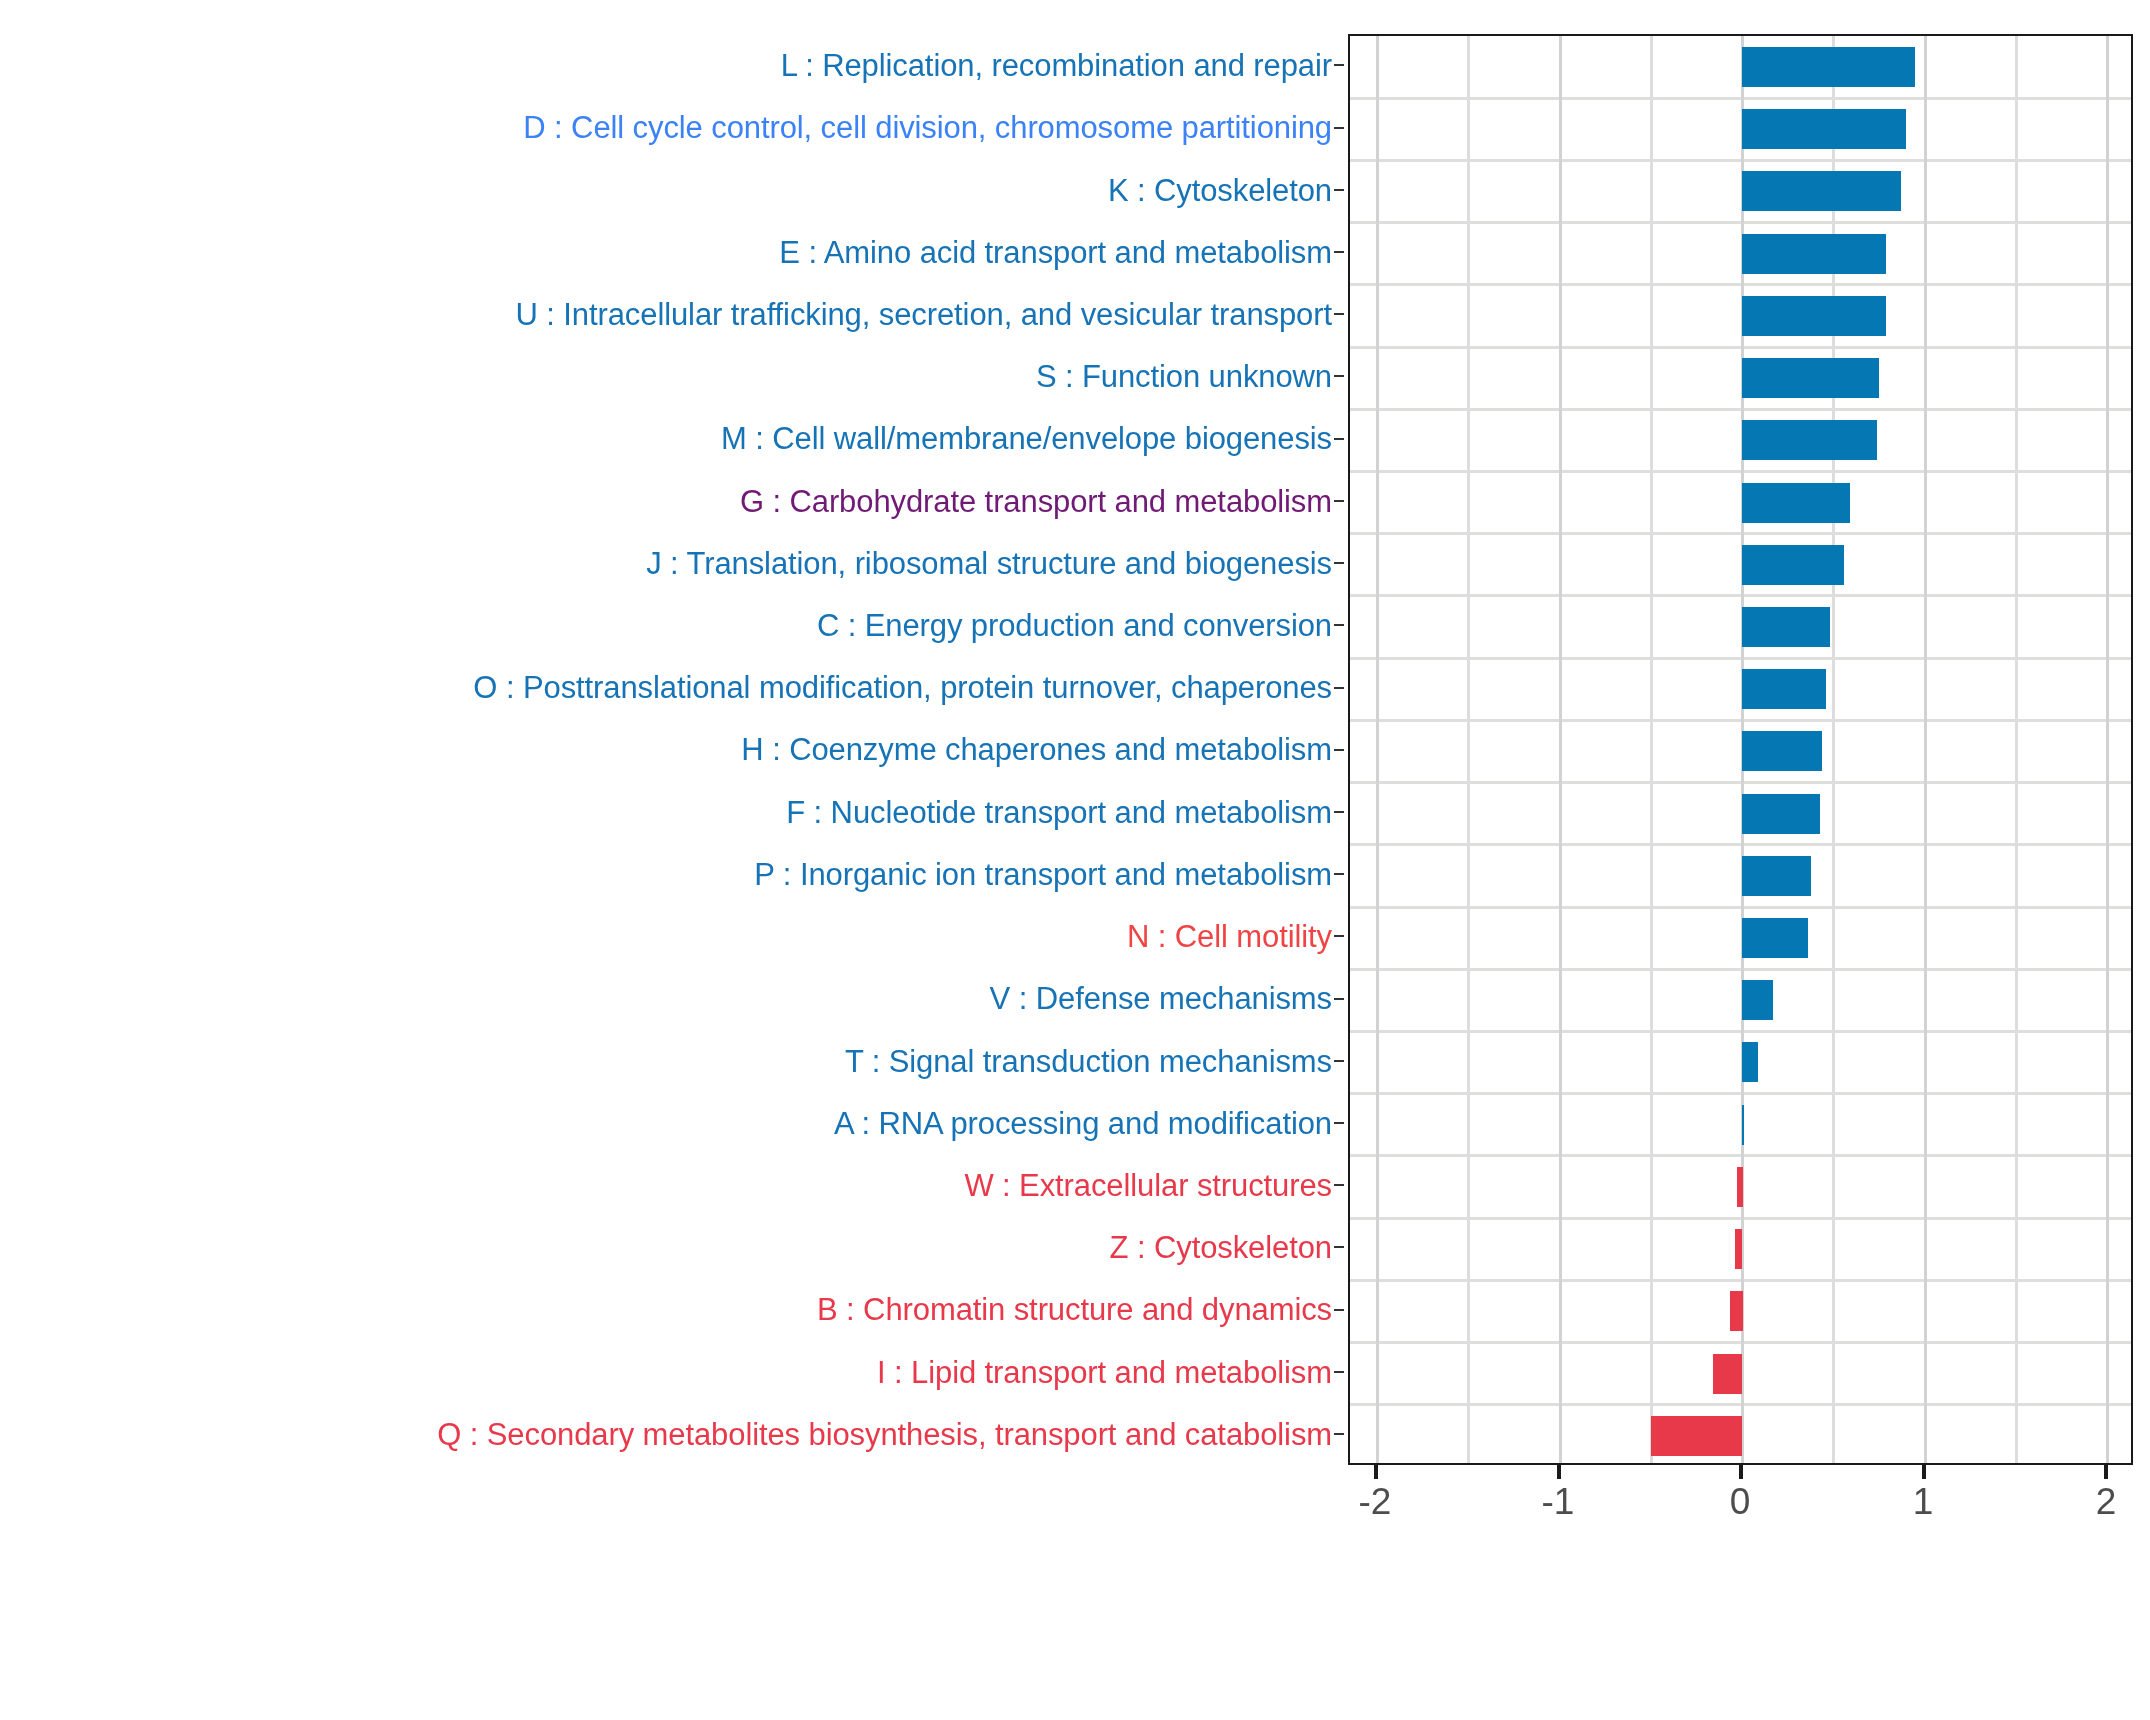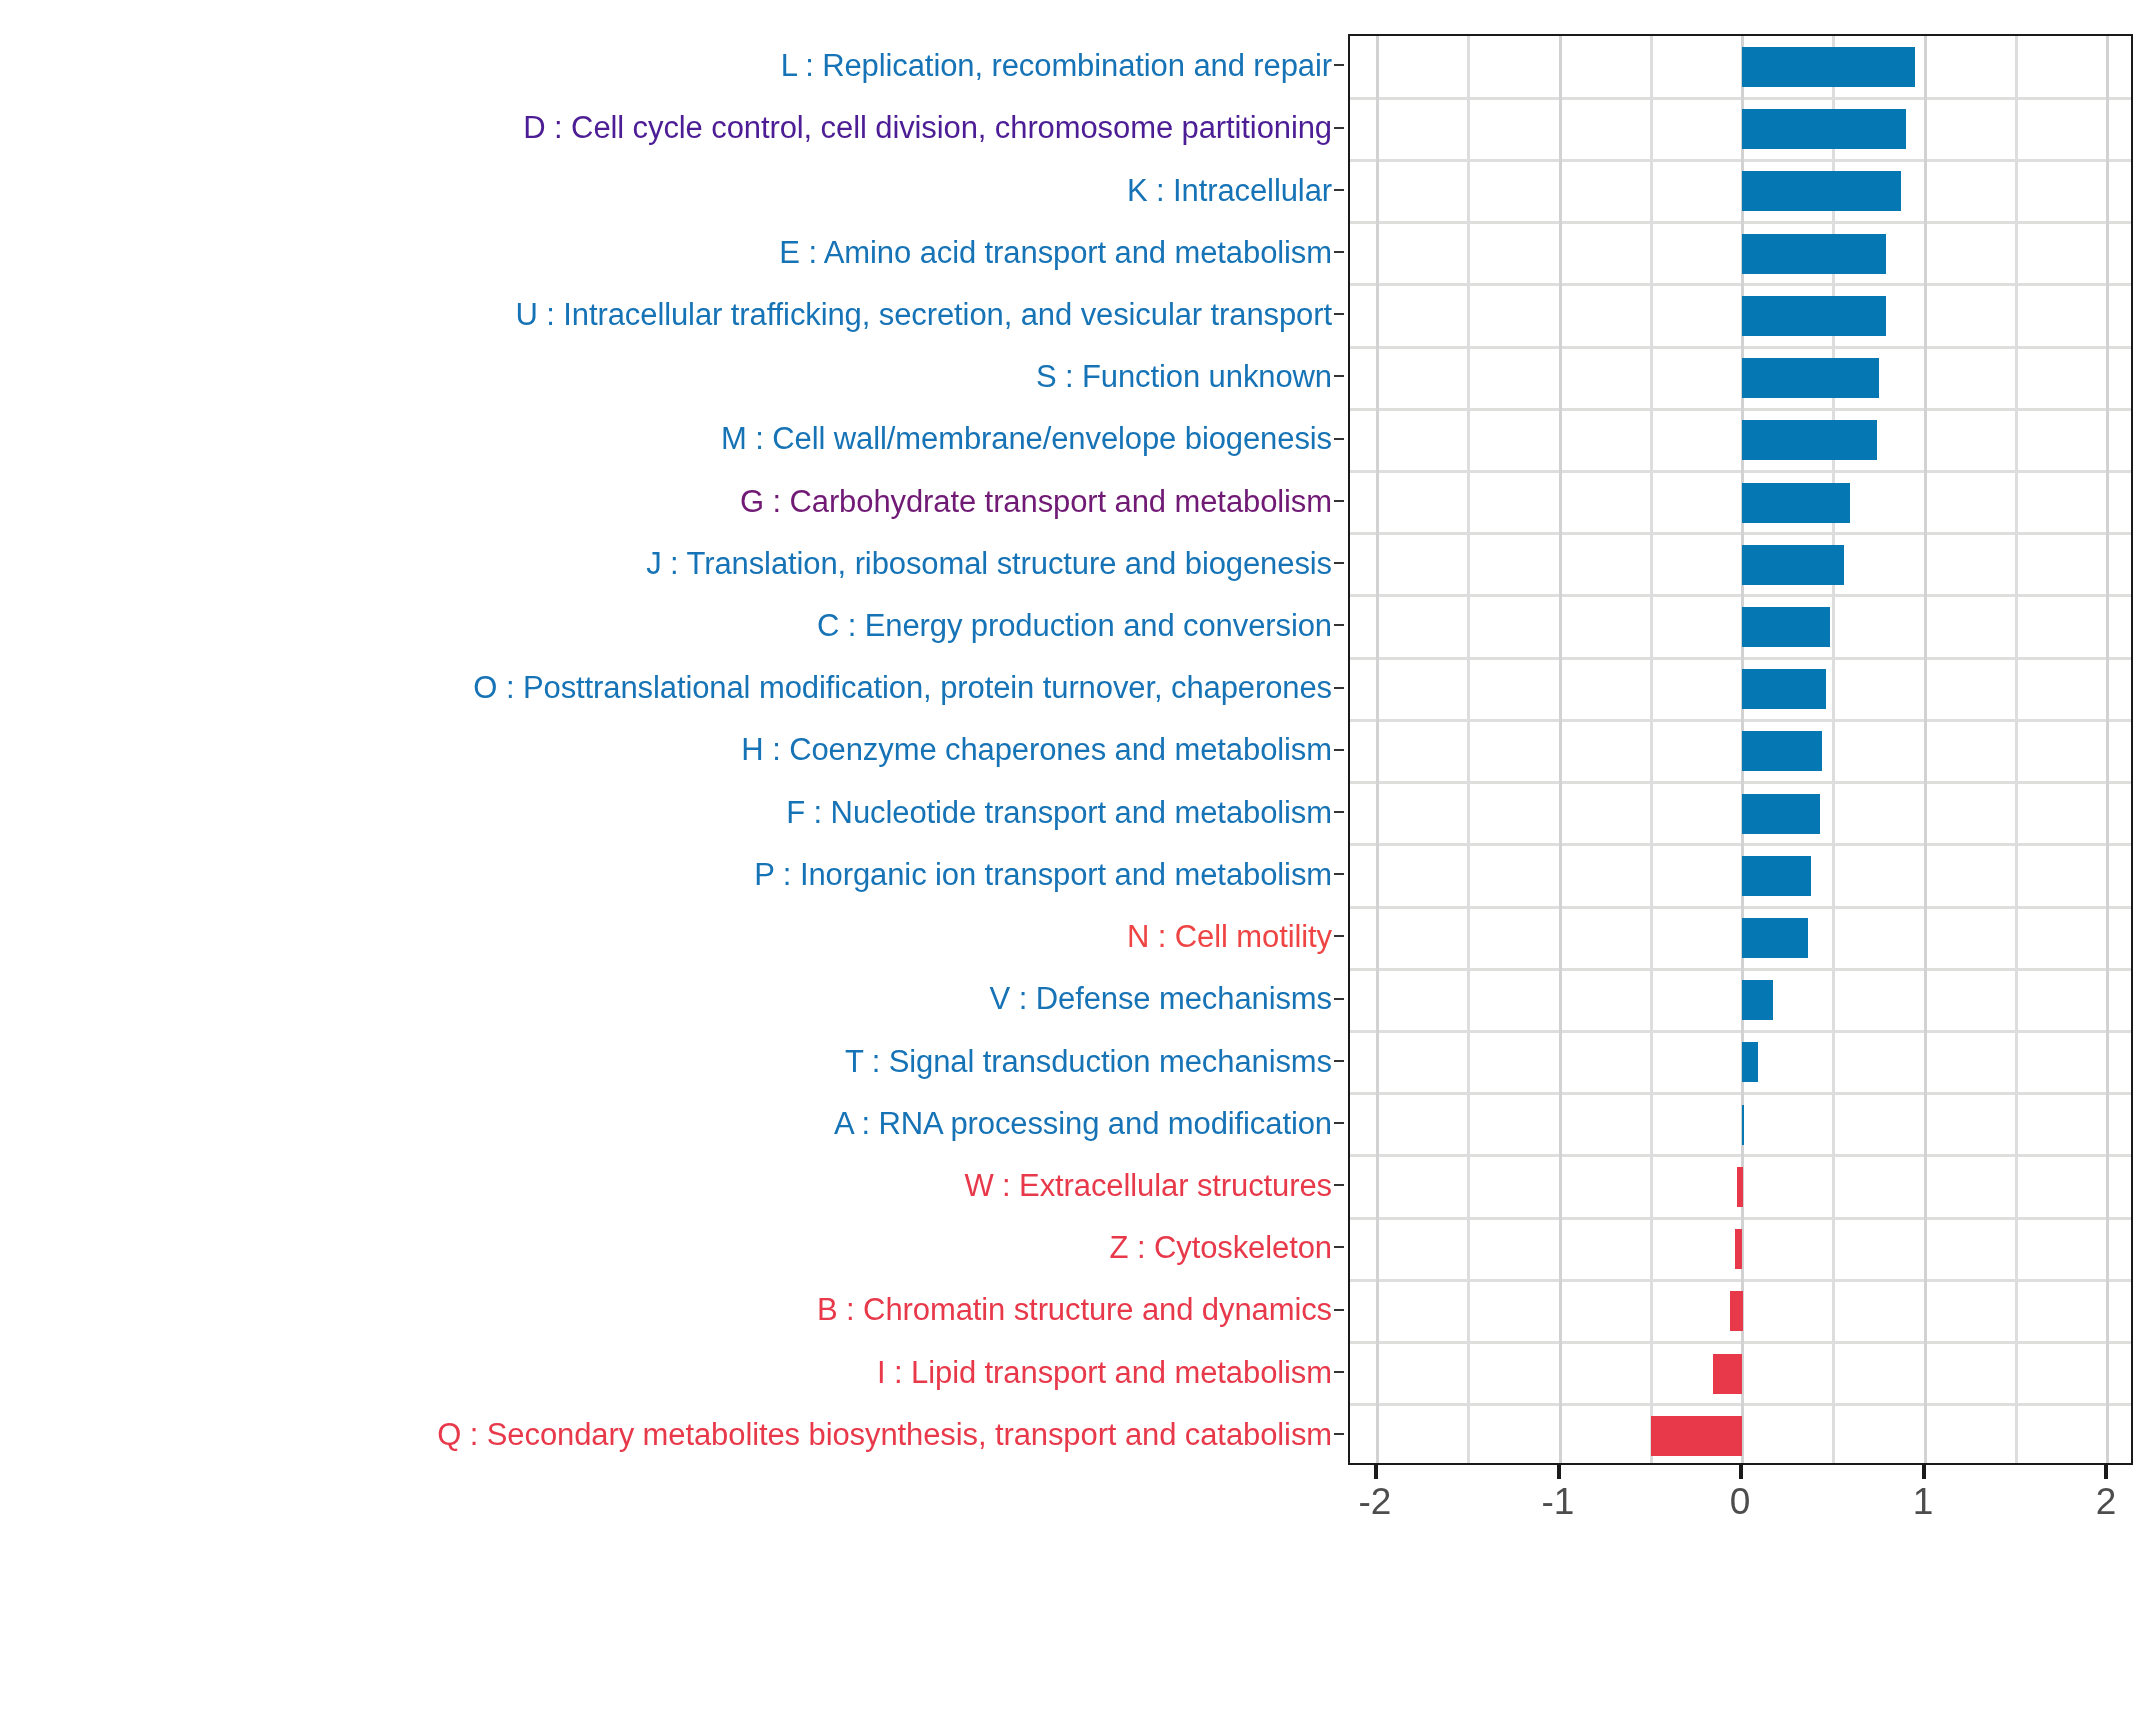--- a/index.html
+++ b/index.html
@@ -118,25 +118,25 @@
 <body>
 
 <div id="root">
 
   <div id="labels">
       <div class="label-row" style="top: 31px;">
         <span class="label-text inc" style="color: rgb(22, 115, 182);">L : Replication, recombination and repair</span>
       </div>
       <div class="tickmark" style="top: 30px;"></div>
       <div class="label-row" style="top: 93px;">
-        <span class="label-text inc" style="color: #4c1d95; margin-left: 20px;">D : Cell cycle control, cell division, chromosome partitioning</span>
+        <span class="label-text inc" style="color: #3b82f6; margin-left: 20px;">D : Cell cycle control, cell division, chromosome partitioning</span>
       </div>
       <div class="tickmark" style="top: 93px;"></div>
       <div class="label-row" style="top: 156px;">
-        <span class="label-text inc" style="color: rgb(22, 115, 182);">K : Intracellular</span>
+        <span class="label-text inc" style="color: rgb(22, 115, 182);">K : Cytoskeleton</span>
       </div>
       <div class="tickmark" style="top: 155px;"></div>
       <div class="label-row" style="top: 218px;">
         <span class="label-text inc" style="color: rgb(22, 115, 182);">E : Amino acid transport and metabolism</span>
       </div>
       <div class="tickmark" style="top: 217px;"></div>
       <div class="label-row" style="top: 280px;">
         <span class="label-text inc" style="color: rgb(22, 115, 182);">U : Intracellular trafficking, secretion, and vesicular transport</span>
       </div>
       <div class="tickmark" style="top: 279px;"></div>

